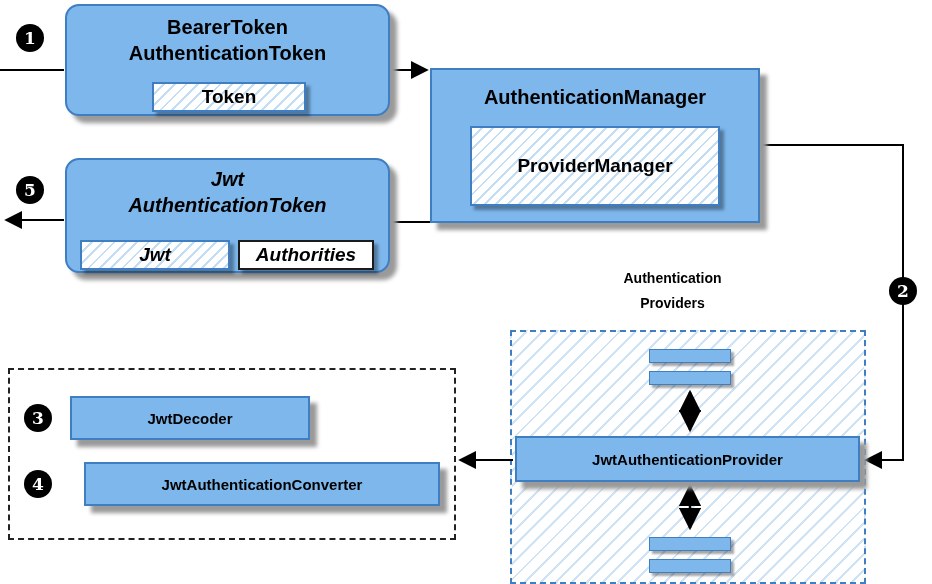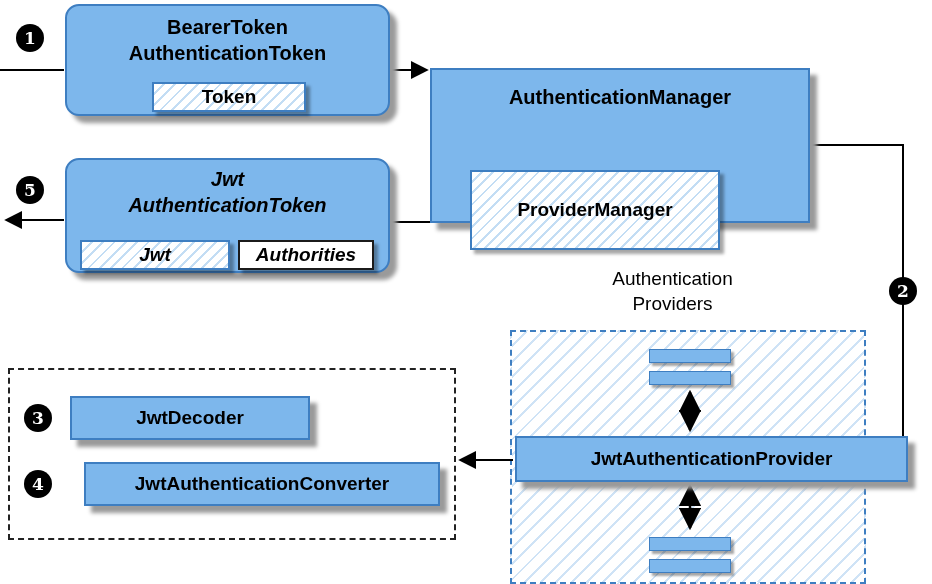--- a/index.html
+++ b/index.html
@@ -34,36 +34,36 @@
     position:absolute;box-sizing:border-box;
     border:2px dashed var(--box_border,#3e7ec1);
     background:repeating-linear-gradient(135deg,#fff 0 9px,var(--hatch_light,#cfe3f6) 9px 11px);
   }
   .helpers-container{
     position:absolute;box-sizing:border-box;
     border:2px dashed #222;background:#fff;
   }
   .solid-label{
     position:absolute;display:flex;align-items:center;justify-content:center;
-    font-weight:bold;font-size:19px;
+    font-weight:bold;font-size:15px;
   }
   .bar{
     position:absolute;width:82px;height:14px;box-sizing:border-box;
     background:var(--box_fill,#7db7ec);
     border:1px solid var(--box_border,#3e7ec1);
     box-shadow:3px 3px 2px rgba(0,0,0,0.35);
   }
   .badge{
     position:absolute;width:28px;height:28px;border-radius:50%;
     background:#000;color:#fff;font-weight:bold;font-size:17px;
     display:flex;align-items:center;justify-content:center;
     font-family:"DejaVu Serif",serif;
   }
   .group-label{
-    position:absolute;text-align:center;font-weight:normal;font-size:19px;line-height:25px;
+    position:absolute;text-align:center;font-weight:bold;font-size:14px;line-height:25px;
   }
 </style>
 </head>
 <body>
 
 <div class="stage">
 
   <div class="providers-container" style="left:510px;top:330px;width:356px;height:254px;"></div>
 
   <svg class="wires" width="932" height="584" viewBox="0 0 932 584">
@@ -85,23 +85,23 @@
   <div class="node rounded" style="left:65px;top:4px;width:325px;height:112px;">
     <div class="title" style="top:8px;">
       <div>BearerToken</div>
       <div>AuthenticationToken</div>
     </div>
     <div class="inner" style="left:85px;top:76px;width:154px;height:30px;justify-content:center;">
       <span>Token</span>
     </div>
   </div>
 
-  <div class="node" style="left:430px;top:68px;width:380px;height:155px;padding-left:47px;">
+  <div class="node" style="left:430px;top:68px;width:330px;height:155px;padding-left:47px;">
     <div class="title" style="top:14px;">AuthenticationManager</div>
-    <div class="inner" style="left:38px;top:56px;width:250px;height:80px;margin-top:44px;">
+    <div class="inner" style="left:38px;top:56px;width:250px;height:80px;">
       <span>ProviderManager</span>
     </div>
   </div>
 
   <div class="node rounded" style="left:65px;top:158px;width:325px;height:115px;font-style:italic;">
     <div class="title" style="top:6px;">
       <div>Jwt</div>
       <div>AuthenticationToken</div>
     </div>
     <div class="inner" style="left:13px;top:80px;width:150px;height:30px;">
@@ -113,21 +113,21 @@
   </div>
 
   <div class="group-label" style="left:545px;top:266px;width:255px;">
     <div>Authentication</div>
     <div>Providers</div>
   </div>
 
   <div class="bar" style="left:649px;top:349px;"></div>
   <div class="bar" style="left:649px;top:371px;"></div>
 
-  <div class="node solid-label" style="left:515px;top:436px;width:393px;height:46px;">
+  <div class="node solid-label" style="left:515px;top:436px;width:345px;height:46px;">
     <span>JwtAuthenticationProvider</span>
   </div>
 
   <div class="bar" style="left:649px;top:537px;"></div>
   <div class="bar" style="left:649px;top:559px;"></div>
 
   <div class="helpers-container" style="left:8px;top:368px;width:448px;height:172px;"></div>
 
   <div class="node solid-label" style="left:70px;top:396px;width:240px;height:44px;">
     <span>JwtDecoder</span>

